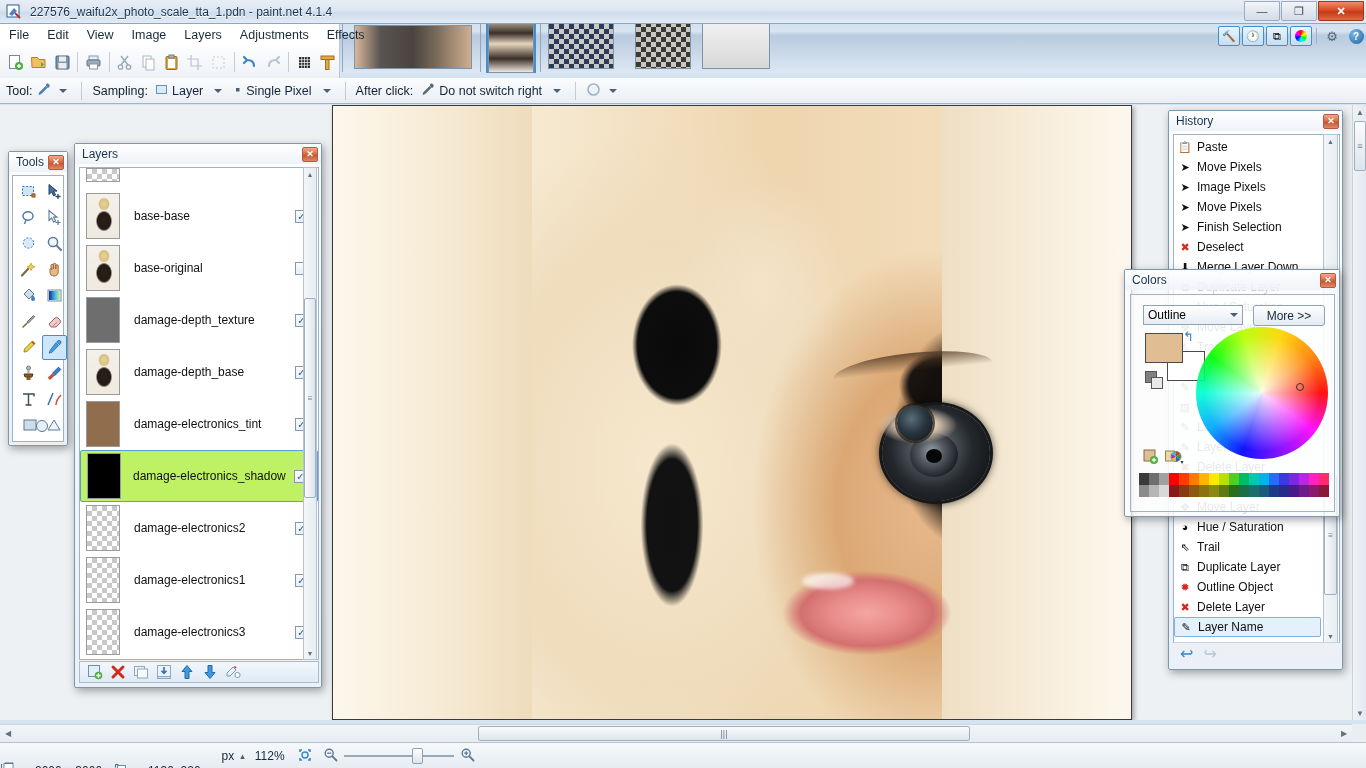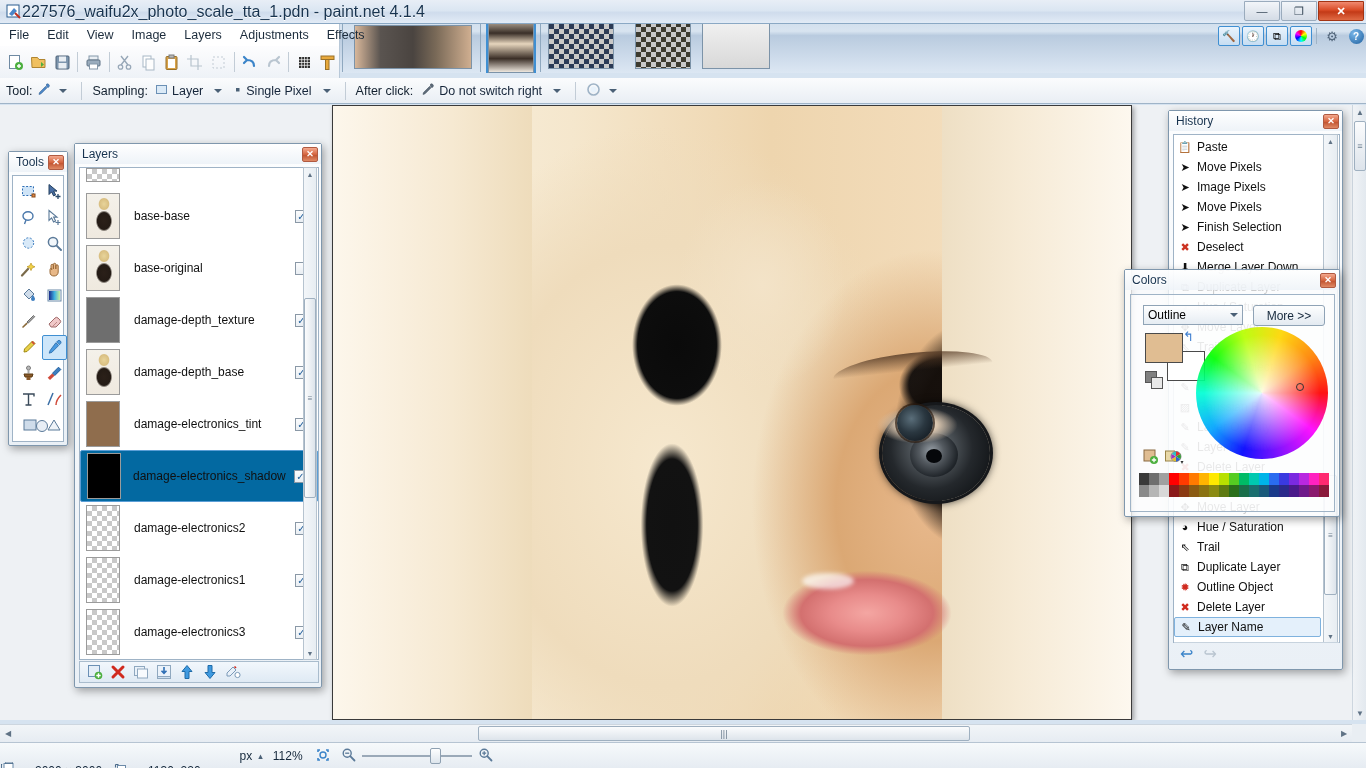--- a/index.html
+++ b/index.html
@@ -14,21 +14,21 @@
   .app { position:relative; width:1366px; height:768px; }
 
   
   .titlebar {
     position:absolute; left:0; top:0; width:1366px; height:24px;
     background: linear-gradient(to bottom,#e8eef6 0%, #dbe6f2 45%, #cfdcec 55%, #e2ebf6 100%);
     border-bottom:1px solid #8aa8c4;
     display:flex; align-items:center;
   }
   .titlebar .tb-icon { margin-left:6px; width:16px; height:16px; position:relative; }
-  .titlebar .tb-text { margin-left:0; font-size:16px; color:#17334f; text-shadow:0 1px 0 #fff; white-space:nowrap; }
+  .titlebar .tb-text { margin-left:8px; font-size:12px; color:#17334f; text-shadow:0 1px 0 #fff; white-space:nowrap; }
   .wbtns { position:absolute; right:2px; top:1px; display:flex; }
   .wbtn {
     width:36px; height:20px; margin-left:1px;
     border:1px solid #9aabbd; border-radius:0 0 2px 2px;
     background:linear-gradient(to bottom,#f2f5f9,#d4dce6);
     display:flex; align-items:center; justify-content:center;
     font-size:11px; color:#3a4a5a;
   }
   .wbtn.close {
     width:46px;
@@ -198,21 +198,21 @@
   .tool-cell { width:25px; height:25px; display:flex; align-items:center; justify-content:center;
     border:1px solid transparent; border-radius:2px; font-size:13px; }
   .tool-cell.active { background:#cde6fa; border:1px solid #3f8fd2; }
   .tool-wide { grid-column: 1/3; width:51px; }
 
   
   #layers-panel { left:74px; top:143px; width:248px; height:545px; }
   .layers-list { position:absolute; left:4px; top:23px; width:240px; height:493px;
     background:#fff; border:1px solid #9fb3c6; overflow:hidden; }
   .layer-row { position:relative; height:52px; display:flex; align-items:center; padding:0 4px 0 6px; }
-  .layer-row.sel { background:#0369a1; border:1px solid #5b9ed6; border-radius:2px; }
+  .layer-row.sel { background:#bef264; border:1px solid #5b9ed6; border-radius:2px; }
   .lthumb { width:34px; height:46px; border:1px solid #9b9b9b; background:#fff; flex:0 0 auto; overflow:hidden; position:relative; }
   .lname { flex:1; padding-left:14px; font-size:12px; color:#101010; line-height:13px; }
   .lcheck { width:13px;height:13px;border:1px solid #8a98a6; background:linear-gradient(to bottom,#fbfcfd,#e9eef3);
     display:flex;align-items:center;justify-content:center; font-size:10px; color:#24609c; margin-right:6px; }
   .layers-sb { position:absolute; right:4px; top:23px; width:14px; height:493px;
     background:linear-gradient(to right,#f3f6f9,#e7edf2); border:1px solid #b6c3cf; }
   .layer-toolbar { position:absolute; left:4px; bottom:4px; width:240px; height:22px;
     background:linear-gradient(to bottom,#f2f7fc,#dfeaf4); border:1px solid #a9bccd;
     display:flex; align-items:center; gap:4px; padding-left:5px; }
   .ltb { width:19px;height:19px; display:flex;align-items:center;justify-content:center; font-size:12px; }
@@ -1009,21 +1009,21 @@
       </span>
       <span class="sb-item" style="margin-left:6px;">
         <span class="ic">
           <svg width="14" height="14" viewBox="0 0 14 14">
               <rect x="3.5" y="2.5" width="8" height="10" fill="#fff" stroke="#6b8aa8"></rect>
               <path d="M1.5 1.5h3M1.5 1.5v3" stroke="#4a6a88" stroke-width="1.1"></path>
             </svg>
         </span>
         <span>1130, 220</span>
       </span>
-      <span style="margin-left:33px;">px</span>
+      <span style="margin-left:15px;">px</span>
       <span style="color:#4a6076;font-size:9px;">▴</span>
       <span style="margin-left:4px;">112%</span>
       <span class="ic" style="margin-left:6px;">
         <svg width="16" height="16" viewBox="0 0 16 16">
             <path d="M3 5V3h2M13 5V3h-2M3 11v2h2M13 11v2h-2" stroke="#3b84c9" stroke-width="1.6" fill="none"></path>
             <circle cx="8" cy="8" r="3" fill="none" stroke="#3b84c9" stroke-width="1.4"></circle>
           </svg>
       </span>
       <span class="ic" style="margin-left:4px;">
         <svg width="15" height="15" viewBox="0 0 15 15">

